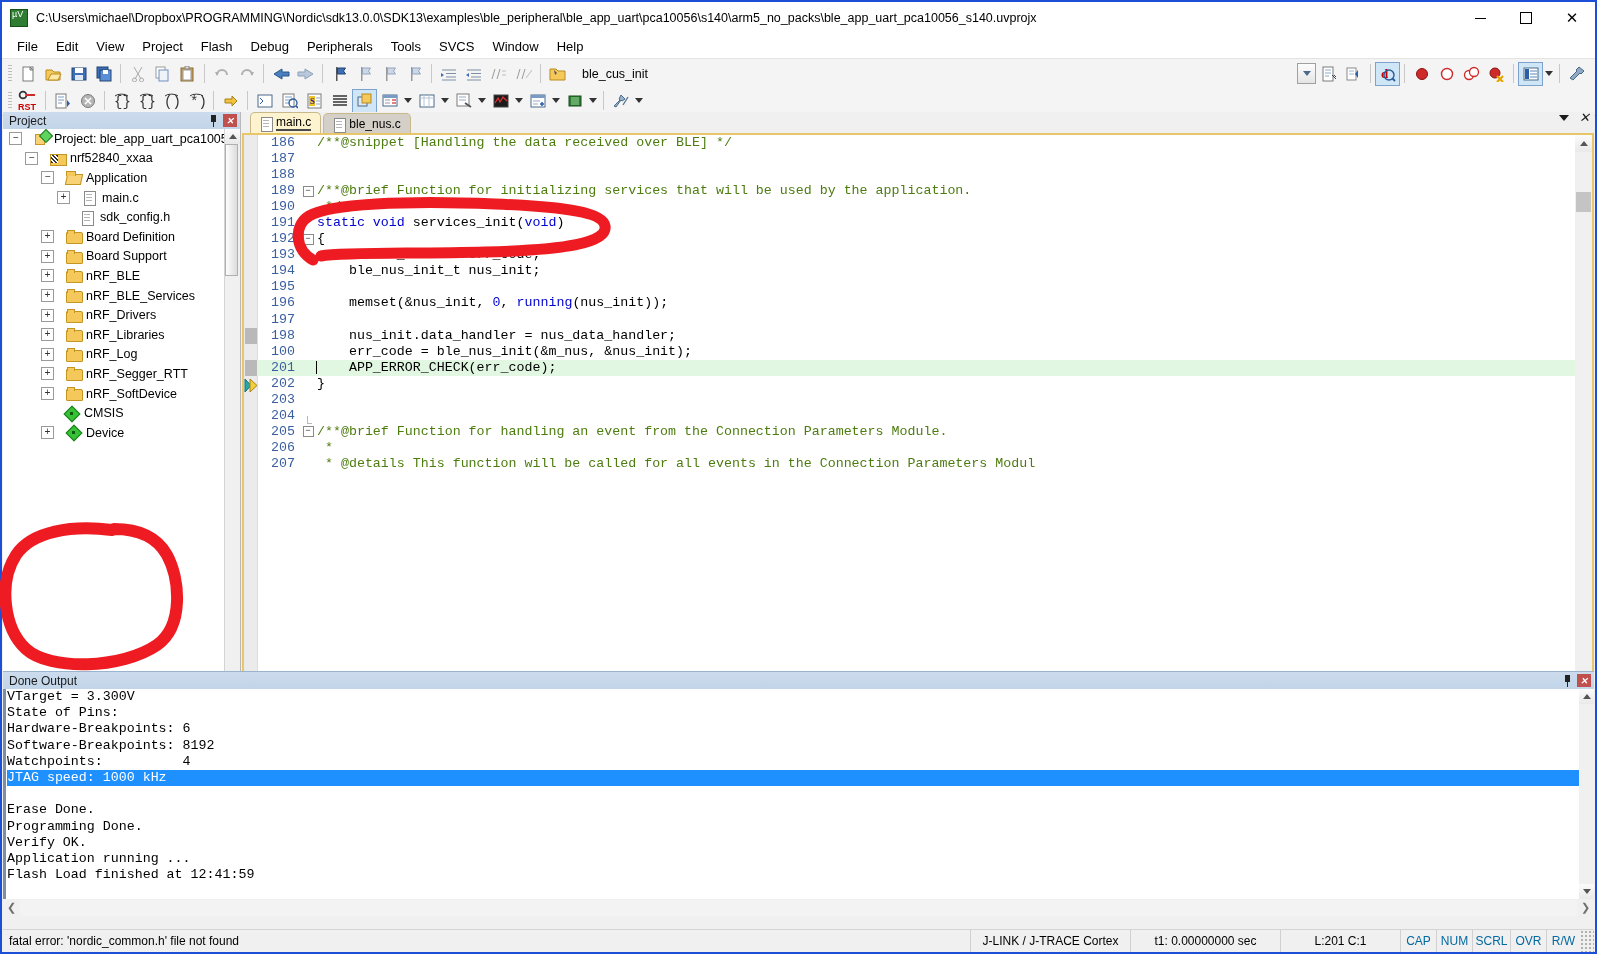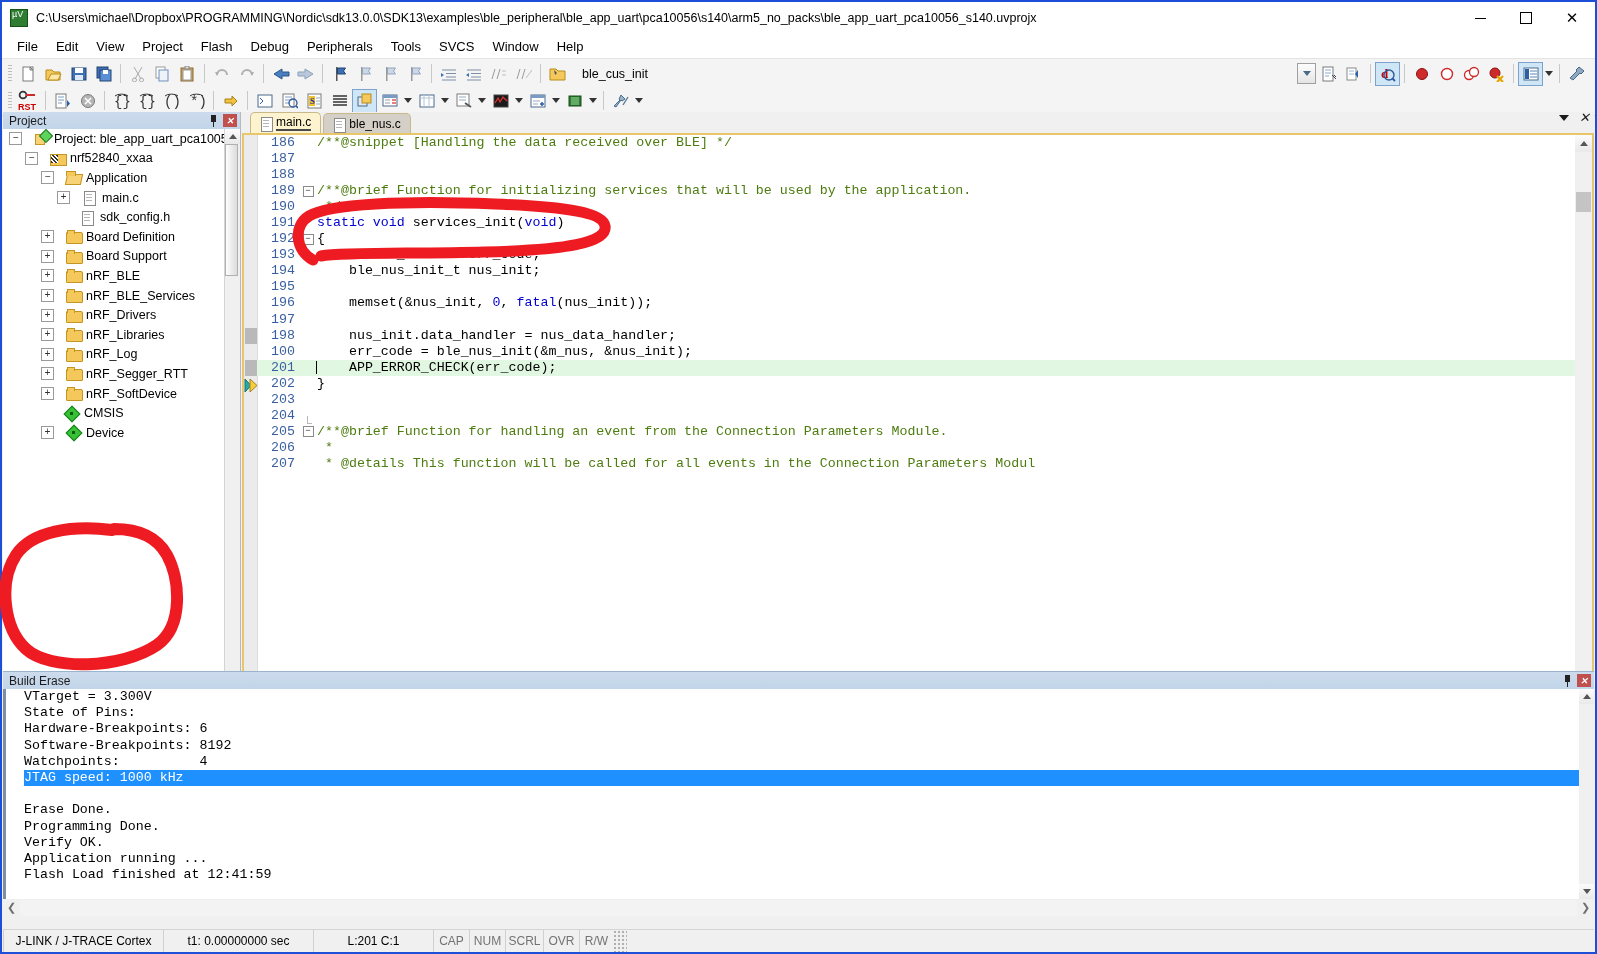--- a/index.html
+++ b/index.html
@@ -469,21 +469,21 @@
   }
   .bo-body {
     position:absolute;left:0;right:15px;top:17px;bottom:17px;
     background:#fff;
     border-left:3px solid #7e8fa3;
     box-sizing:border-box;
     font-family:"Liberation Mono","DejaVu Sans Mono",monospace;
     font-size:13.3px;
     line-height:16.2px;
     overflow:hidden;
-    padding-left:18px;
+    padding-left:1px;
   }
   .bo-line { white-space:pre; height:16.2px; }
   .bo-line.sel { background:#1e90ff; color:#fff; display:block; }
   .bo-vscroll{position:absolute;right:0;top:17px;width:15px;bottom:17px;background:#f0f0f0;}
   .bo-hscroll{position:absolute;left:0;right:0;bottom:0;height:17px;background:#f0f0f0;display:flex;align-items:center;}
 
   
   .statusbar {
     position:absolute;left:1px;right:1px;bottom:1px;height:22px;
     background:#f0f0f0;
@@ -491,21 +491,21 @@
     display:flex;align-items:center;
     font-size:12px;
     box-sizing:border-box;
   }
   .sb-msg { padding-left:6px; flex:1; white-space:nowrap; }
   .sb-cell {
     border-left:1px solid #d0d0d0;
     height:22px;display:flex;align-items:center;justify-content:center;
     white-space:nowrap; box-sizing:border-box;
   }
-  .sb-ind { color:#737373; padding:0 6px;text-align:right; }
+  .sb-ind { color:#0369a1; padding:0 6px;text-align:right; }
   .sb-grip {
     width:14px;height:22px;
     background: radial-gradient(circle at 2px 2px, #b0b0b0 1px, transparent 1.2px) 0 0/4px 4px;
   }
 
   
   .annot { position:absolute; pointer-events:none; }
   .annot svg { display:block; overflow:visible; }
 </style>
 </head>
@@ -1123,21 +1123,21 @@
 
             <div class="cline"><span class="lnum">192</span><span class="fold"><span class="box">−</span></span><span class="ctext">{</span></div>
 
             <div class="cline"><span class="lnum">193</span><span class="fold"><span class="vline"></span></span><span class="ctext">    uint32_t       err_code;</span></div>
 
             <div class="cline"><span class="lnum">194</span><span class="fold"><span class="vline"></span></span><span class="ctext">    ble_nus_init_t nus_init;</span></div>
 
             <div class="cline"><span class="lnum">195</span><span class="fold"><span class="vline"></span></span><span class="ctext"></span></div>
 
             <div class="cline"><span class="lnum">196</span><span class="fold"><span class="vline"></span></span>
-              <span class="ctext">    memset(&amp;nus_init, <span class="num">0</span>, <span class="kw">fatal</span>(nus_init));</span>
+              <span class="ctext">    memset(&amp;nus_init, <span class="num">0</span>, <span class="kw">running</span>(nus_init));</span>
             </div>
 
             <div class="cline"><span class="lnum">197</span><span class="fold"><span class="vline"></span></span><span class="ctext"></span></div>
 
             <div class="cline"><span class="lnum">198</span><span class="fold"><span class="vline"></span></span><span class="ctext">    nus_init.data_handler = nus_data_handler;</span></div>
 
 
             <div class="cline"><span class="lnum">100</span><span class="fold"><span class="vline"></span></span><span class="ctext">    err_code = ble_nus_init(&amp;m_nus, &amp;nus_init);</span></div>
 
             <div class="cline hl"><span class="lnum">201</span><span class="fold"><span class="vline"></span></span><span class="ctext"><span class="caret-bar"></span><span>    APP_ERROR_CHECK(err_code);</span></span></div>
@@ -1240,21 +1240,21 @@
           </div>
           <div class="cs-c" style="width:181px;padding-left:5px">&lt;not in scope&gt;</div>
           <div class="cs-c" style="width:78px;padding-left:5px">auto - unsig...</div>
         </div>
       </div>
     </div>
   </div>
 
   <div class="buildout">
     <div class="pane-head">
-      <span>Build Erase</span>
+      <span>Done Output</span>
       <span class="head-btns">
         <i class="pin-icon"></i>
         <i class="x-icon-red">✕</i>
       </span>
     </div>
     <div class="bo-body">
       <div class="bo-line">VTarget = 3.300V</div>
       <div class="bo-line">State of Pins:</div>
       <div class="bo-line">Hardware-Breakpoints: 6</div>
       <div class="bo-line">Software-Breakpoints: 8192</div>
@@ -1272,20 +1272,21 @@
       <div class="sb-arrow down" style="position:absolute;bottom:0"></div>
     </div>
     <div class="bo-hscroll">
       <div class="chs-arrow">❮</div>
       <div class="chs-track"></div>
       <div class="chs-arrow">❯</div>
     </div>
   </div>
 
   <div class="statusbar">
+    <div class="sb-msg">fatal error: 'nordic_common.h' file not found</div>
     <div class="sb-cell" style="width:160px">J-LINK / J-TRACE Cortex</div>
     <div class="sb-cell" style="width:150px">t1: 0.00000000 sec</div>
     <div class="sb-cell" style="width:120px">L:201 C:1</div>
     <div class="sb-cell" style="width:36px">
         <span class="sb-ind">CAP</span>
       </div>
     <div class="sb-cell" style="width:36px">
         <span class="sb-ind">NUM</span>
       </div>
     <div class="sb-cell" style="width:38px">

